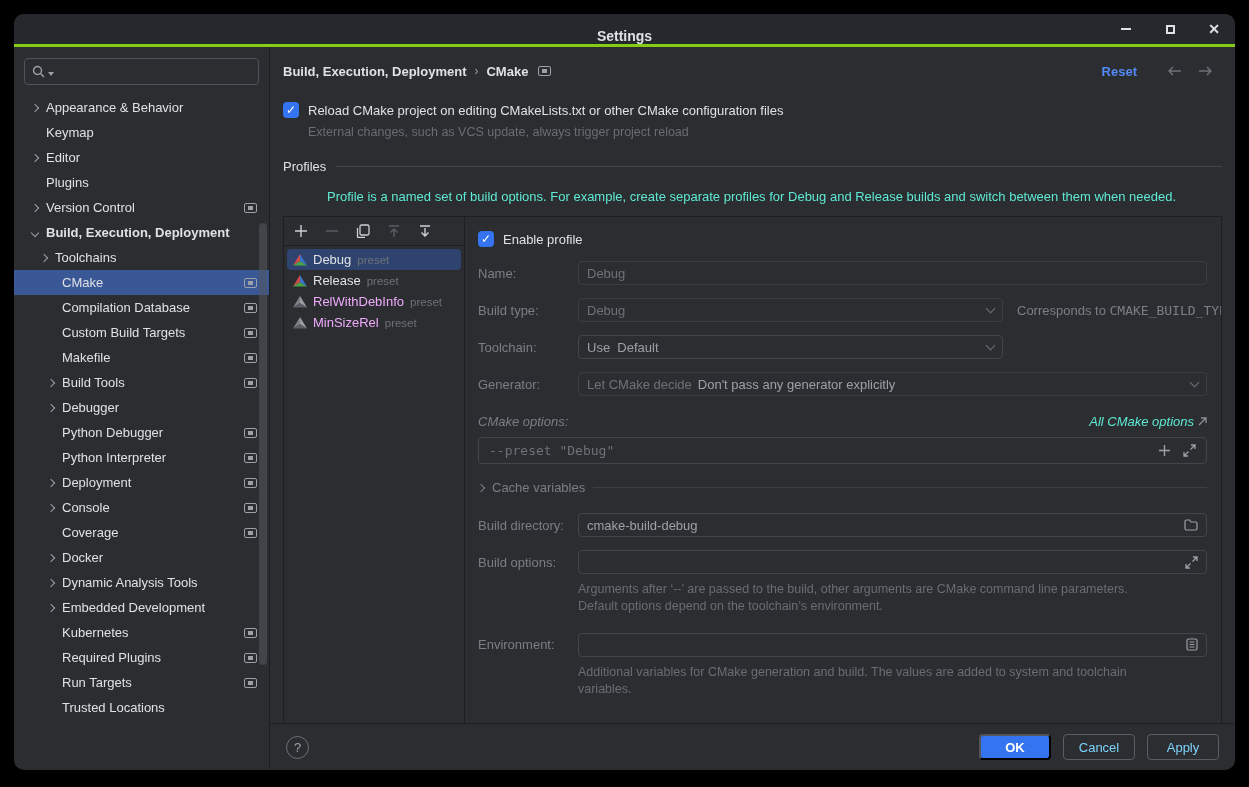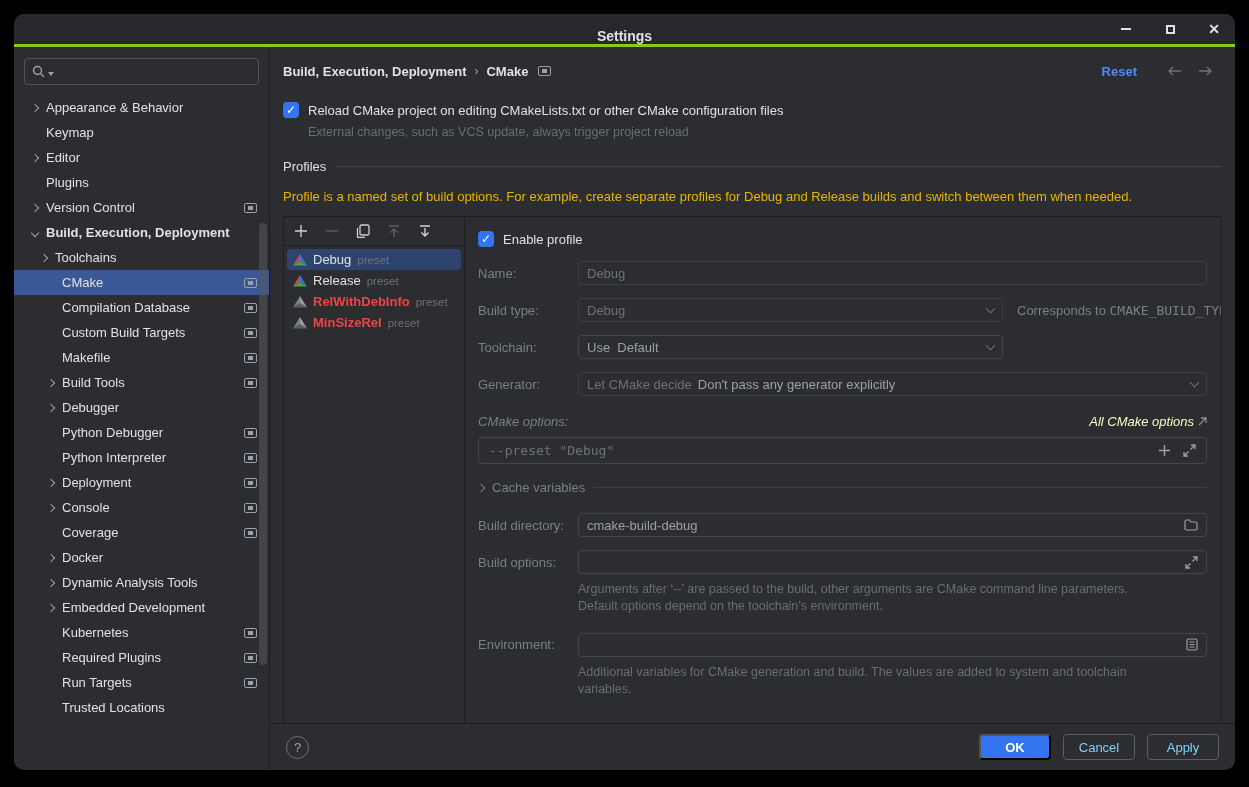--- a/index.html
+++ b/index.html
@@ -52,50 +52,50 @@
   .checkbox { width:16px; height:16px; border-radius:4px; background:#3574f0; color:#fff; font-size:12px;
               display:flex; align-items:center; justify-content:center; flex:none; cursor:pointer; }
   .cb-row { display:flex; align-items:center; gap:9px; margin-top:7px; }
   .cb-label { color:#dfe1e5; font-size:13px; }
   .note { color:#696d74; font-size:12.5px; }
   .reload-note { margin:7px 0 0 25px; }
 
   .section-header { display:flex; align-items:center; gap:10px; margin-top:20px; }
   .section-title { color:#dfe1e5; font-size:13px; }
   .section-line { flex:1; border-top:1px solid #43454a; }
-  .profiles-desc { margin-top:15px; color:#eab308; font-size:13px; }
+  .profiles-desc { margin-top:15px; color:#5eead4; font-size:13px;margin-left:44px; }
 
   
   .profiles-panel { margin-top:12px; flex:1; border:1px solid #1e1f22; border-bottom:none; display:flex; min-height:0; }
   .plist { width:181px; flex:none; border-right:1px solid #1e1f22; display:flex; flex-direction:column; }
   .plist-toolbar { height:29px; flex:none; border-bottom:1px solid #1e1f22; display:flex; align-items:center; padding:0 10px; gap:17px; }
   .tb-icon { width:14px; height:14px; display:flex; align-items:center; justify-content:center; cursor:pointer; }
   .tb-icon svg { display:block; }
   .plist-items { padding-top:3px; }
   .plist-row { height:21px; display:flex; align-items:center; gap:6px; padding:0 6px; margin:0 3px; border-radius:4px; font-size:13px; cursor:pointer; }
   .plist-row.selected { background:#2e436e; }
   .plist-row .pname { color:#dfe1e5; }
-  .plist-row.disabled .pname { color:#ef4444;font-weight:bold; }
+  .plist-row.disabled .pname { color:#f0abfc; }
   .plist-row .psuffix { color:#6e7178; font-size:11.5px; }
 
   
   .pform { flex:1; padding:10px 14px 0 13px; overflow:hidden; }
   .form-row { display:flex; align-items:center; margin-bottom:13px; }
   .f-label { width:100px; flex:none; color:#7a7e87; font-size:13px; }
   .field { height:24px; border:1px solid #43454a; border-radius:4px; display:flex; align-items:center;
            padding:0 8px; font-size:13px; color:#6e7178; background:transparent; flex:1; gap:6px; }
   .field .val { white-space:pre; }
   .field.disabled { border-color:#3c3e43; }
   .dd-arrow { margin-left:auto; width:7px; height:7px; border-right:1.5px solid #6e7178; border-bottom:1.5px solid #6e7178; transform:rotate(45deg); margin-top:-3px; flex:none; }
   .hint { margin-left:14px; color:#7a7e87; font-size:13px; white-space:nowrap; }
   .mono { font-family:"DejaVu Sans Mono",monospace; }
   .val2 { color:#9da0a8; }
 
   .label-row { display:flex; align-items:center; margin-bottom:8px; }
-  .link-gray { margin-left:auto; color:#fef9c3; font-size:13px; display:flex; align-items:center; gap:4px; cursor:pointer; }
+  .link-gray { margin-left:auto; color:#5eead4; font-size:13px; display:flex; align-items:center; gap:4px; cursor:pointer; }
   .options-area { height:27px; border:1px solid #43454a; border-radius:4px; display:flex; align-items:center;
                   padding:0 10px; color:#6e7178; font-size:13px; margin-bottom:16px; }
   .area-icons { margin-left:auto; display:flex; gap:12px; align-items:center; }
   .icon-btn { color:#9da0a8; cursor:pointer; display:flex; align-items:center; }
 
   .collapsible { display:flex; align-items:center; gap:8px; margin:10px 0 18px 0; }
   .collapsible .c-label { color:#7a7e87; font-size:13px; }
   .c-line { flex:1; border-top:1px solid #3c3e43; }
 
   .note-block { margin:-6px 0 13px 100px; max-width:580px; line-height:1.35; }

